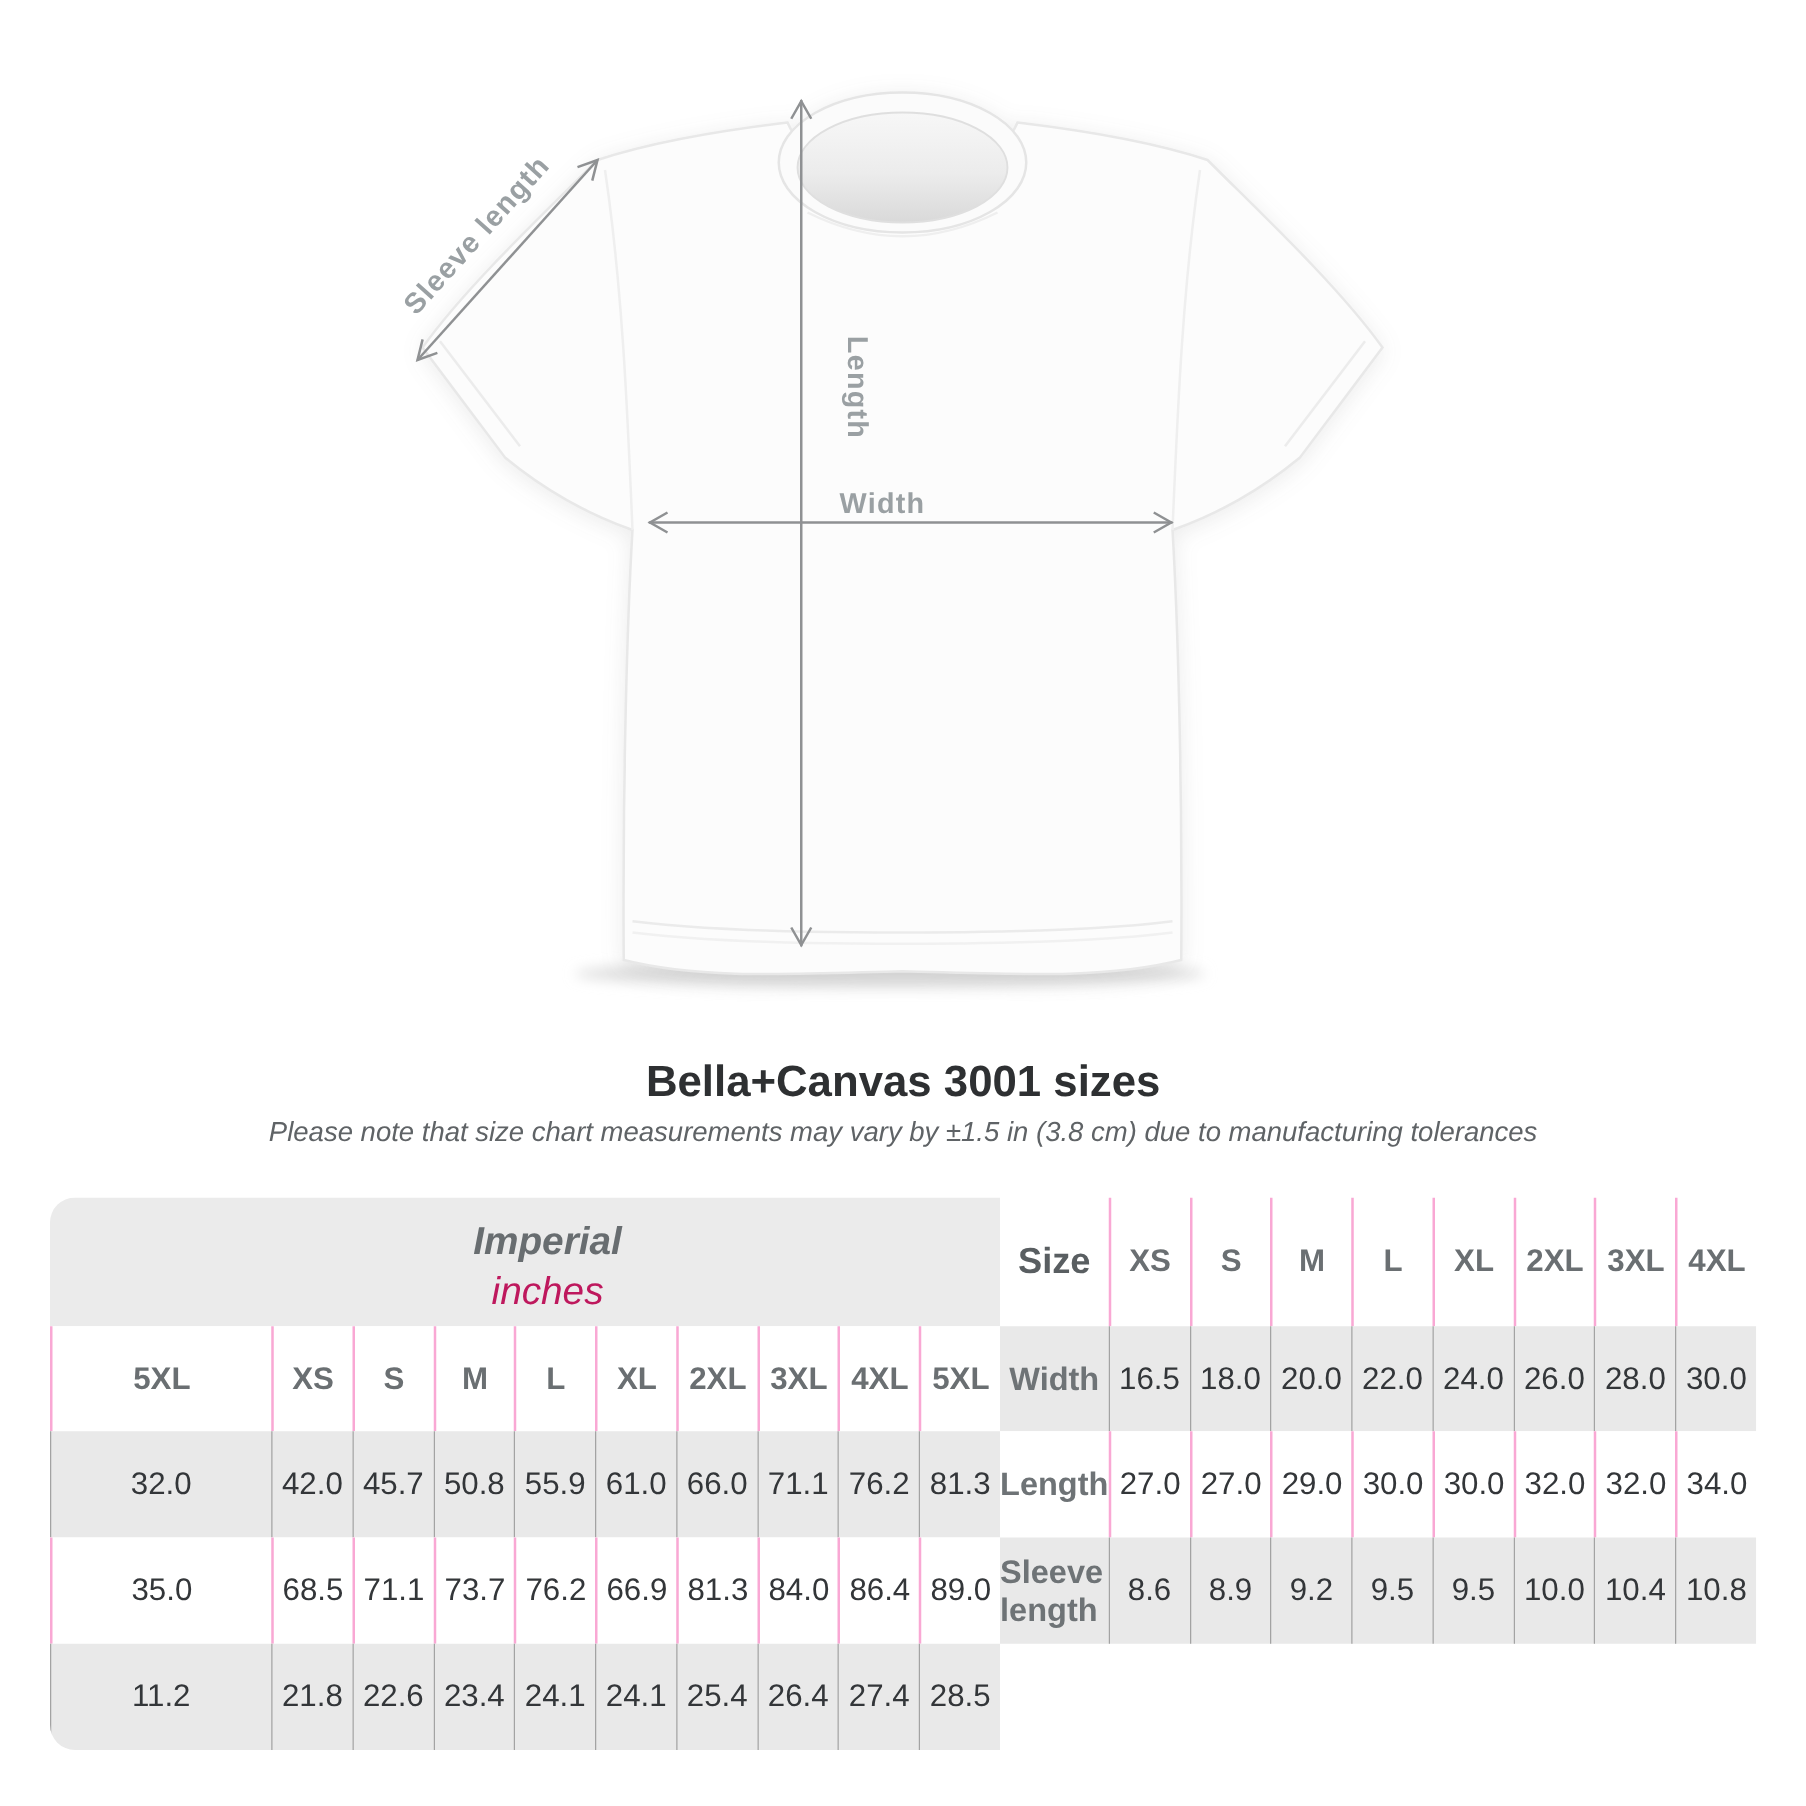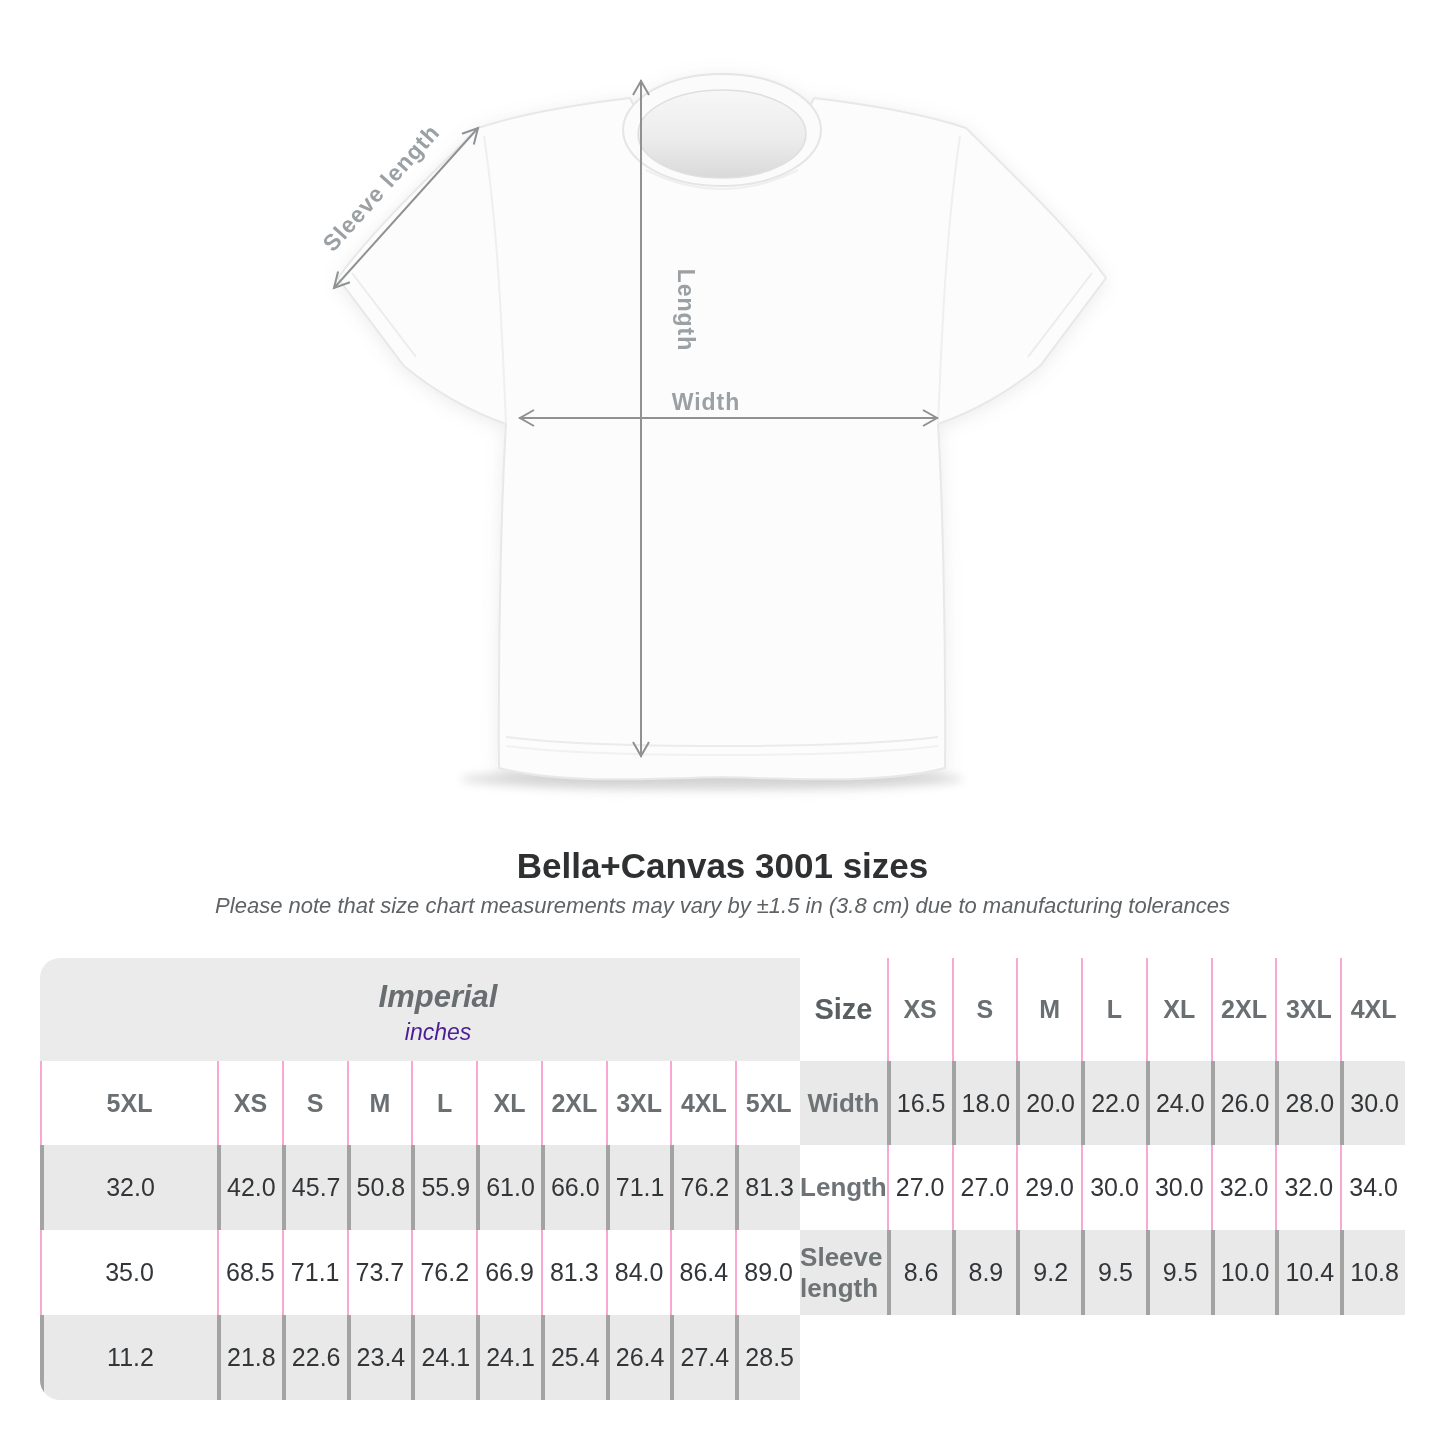--- a/index.html
+++ b/index.html
@@ -32,29 +32,29 @@
     grid-template-rows:103px 84px 85px 85px 85px;
     border-radius:20px;overflow:hidden;
   }
   .band{
     grid-row:1;background:#ebebeb;display:flex;flex-direction:column;
     align-items:center;justify-content:center;gap:4px;padding-top:6px;
   }
   .band-imperial{grid-column:1 / span 10;padding-left:36px;}
   .band-metric{grid-column:11 / span 9;}
   .band-title{font-size:31px;font-weight:bold;font-style:italic;color:#686d70;}
-  .band-sub{font-size:23px;font-style:italic;color:#4c1d95;}
+  .band-sub{font-size:31px;font-style:italic;color:#be185d;}
   .cell{
     display:flex;align-items:center;justify-content:center;
     font-size:25px;color:#333639;
   }
   .row-white{background:#ffffff;}
   .row-gray{background:#e9e9e9;}
   .sep-gray{border-left:2px solid #f9a8d4;}
-  .sep-white{border-left:4px solid #a3a3a3;}
+  .sep-white{border-left:1px solid #a3a3a3;}
   .corner{font-size:29px;font-weight:bold;color:#595e61;}
   .sizehead{font-size:25px;font-weight:bold;color:#6a6f72;}
   .rowlabel{font-size:26px;font-weight:bold;color:#6e7376;}
 </style>
 </head>
 <body>
 
 <div class="figure-wrap">
   <svg width="1445" height="845" viewBox="0 0 1445 845">
     <defs>

